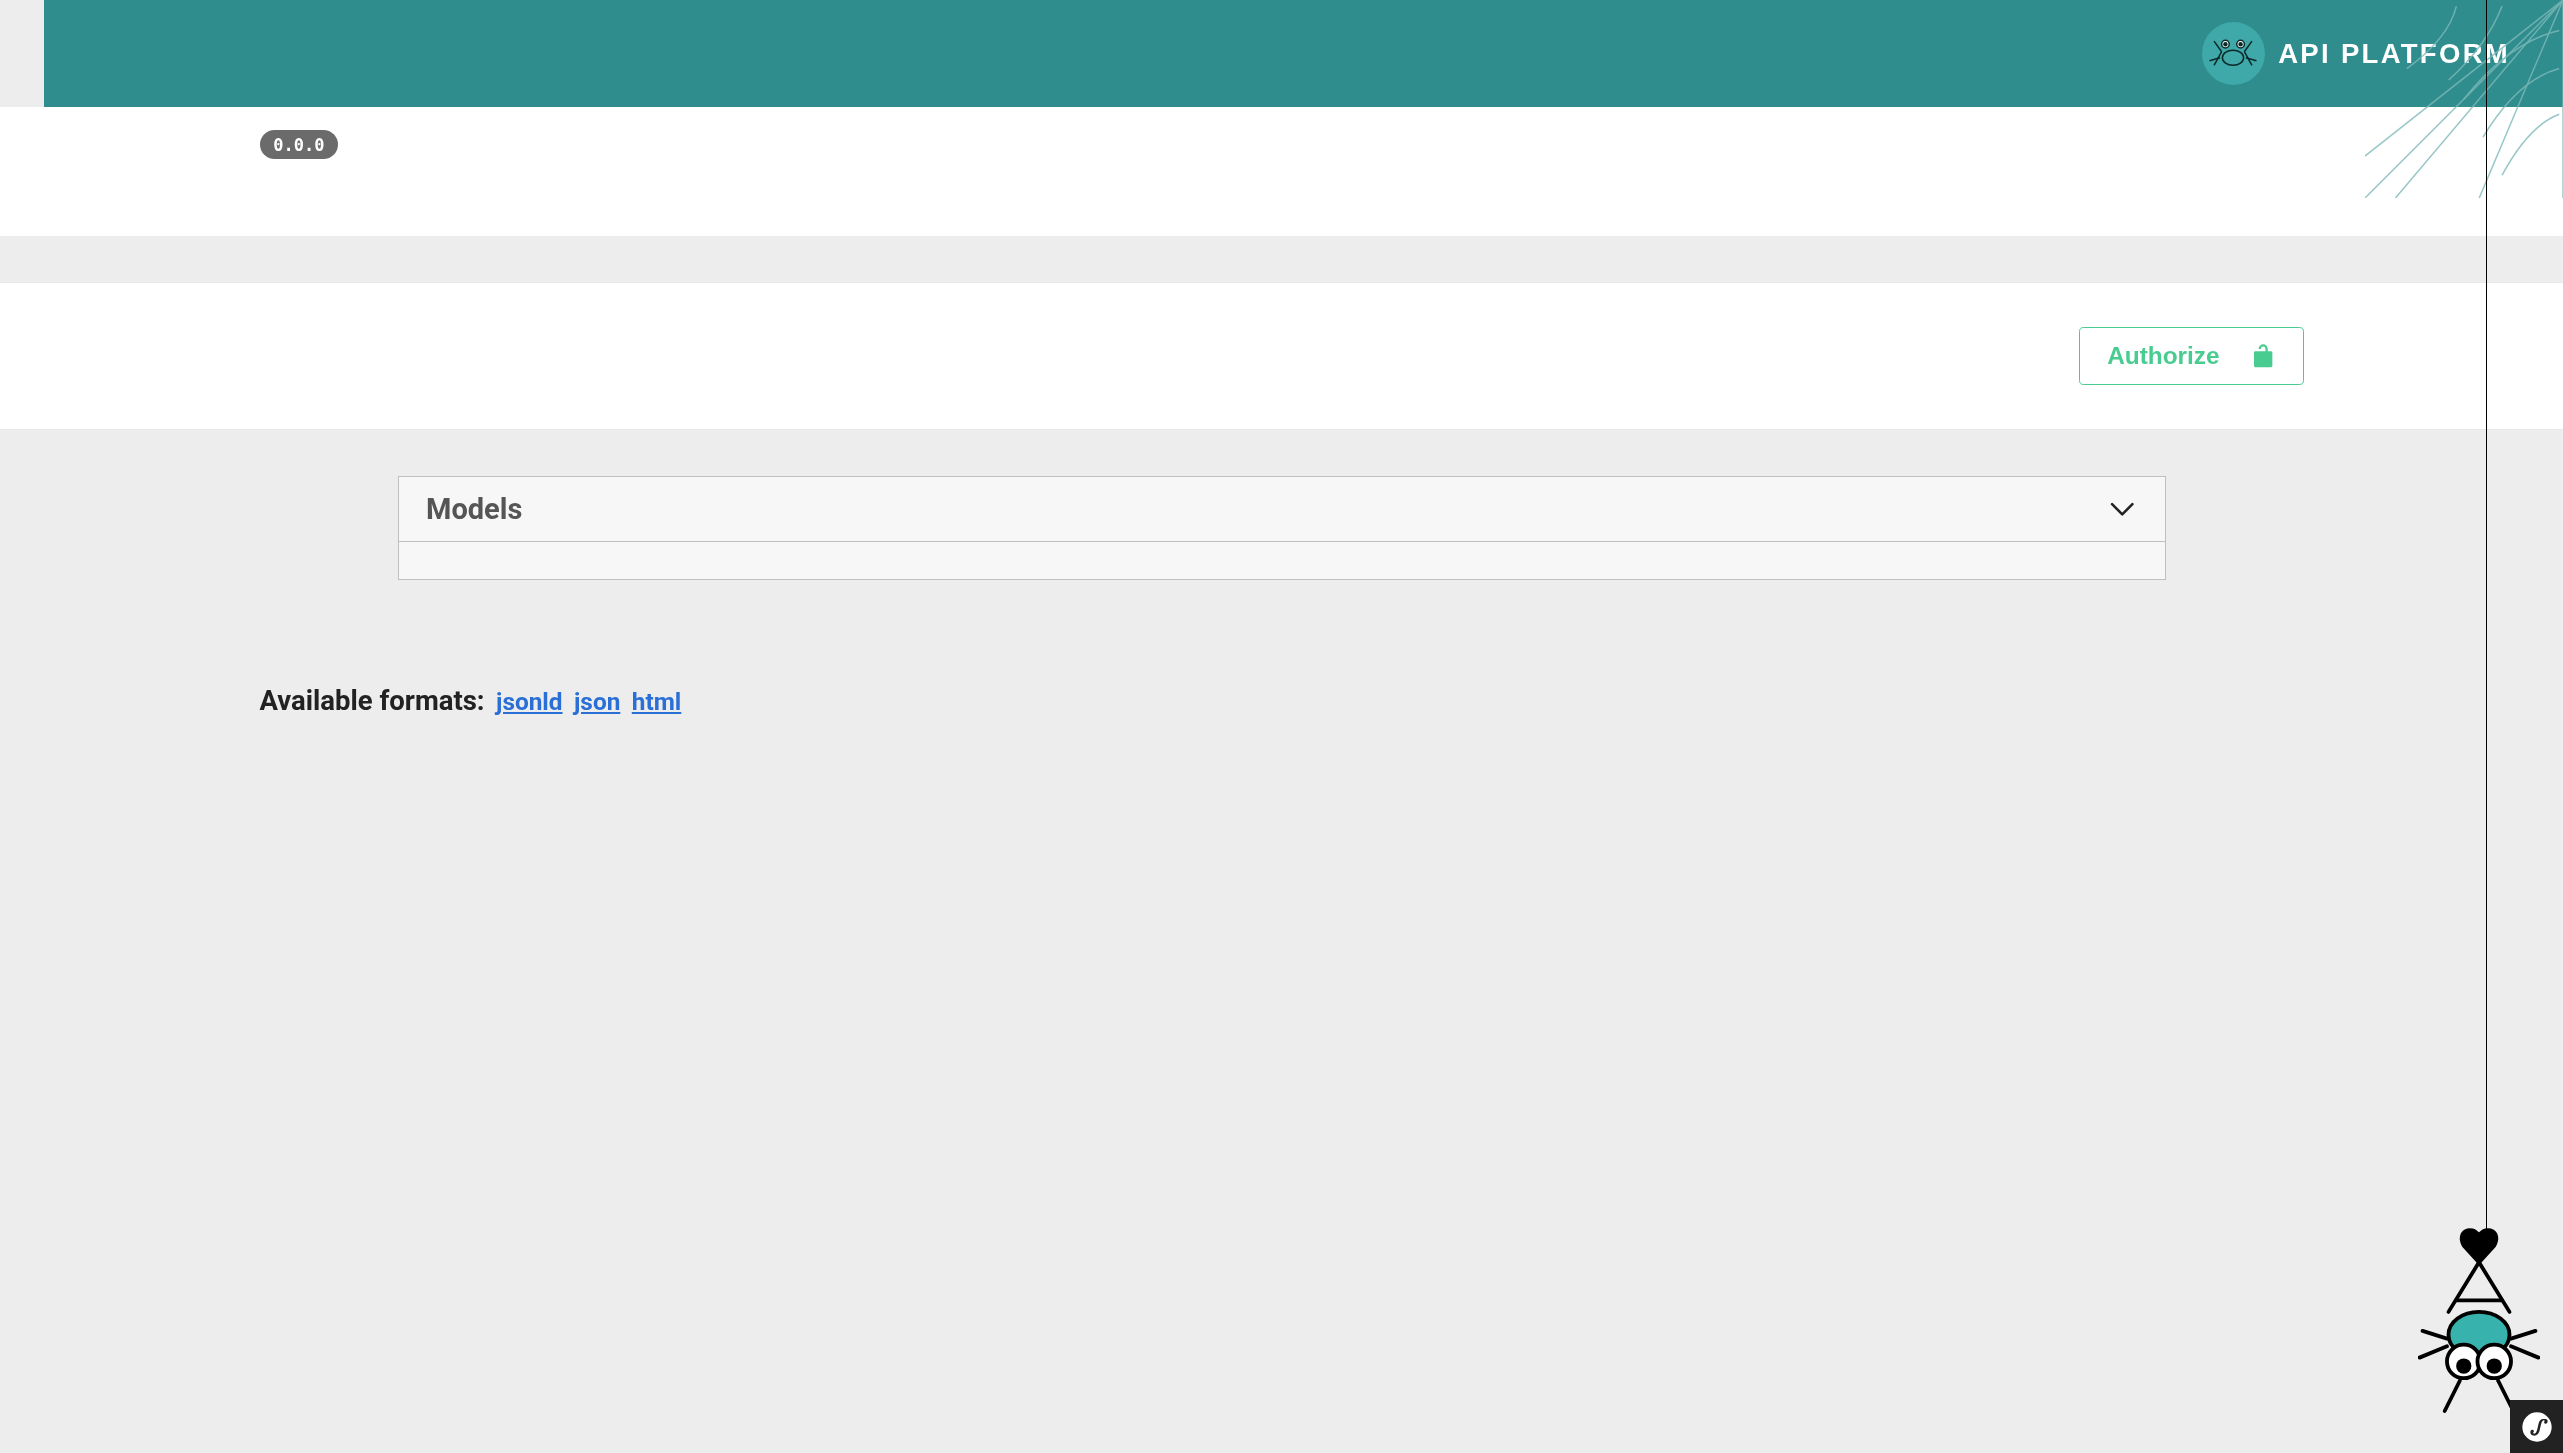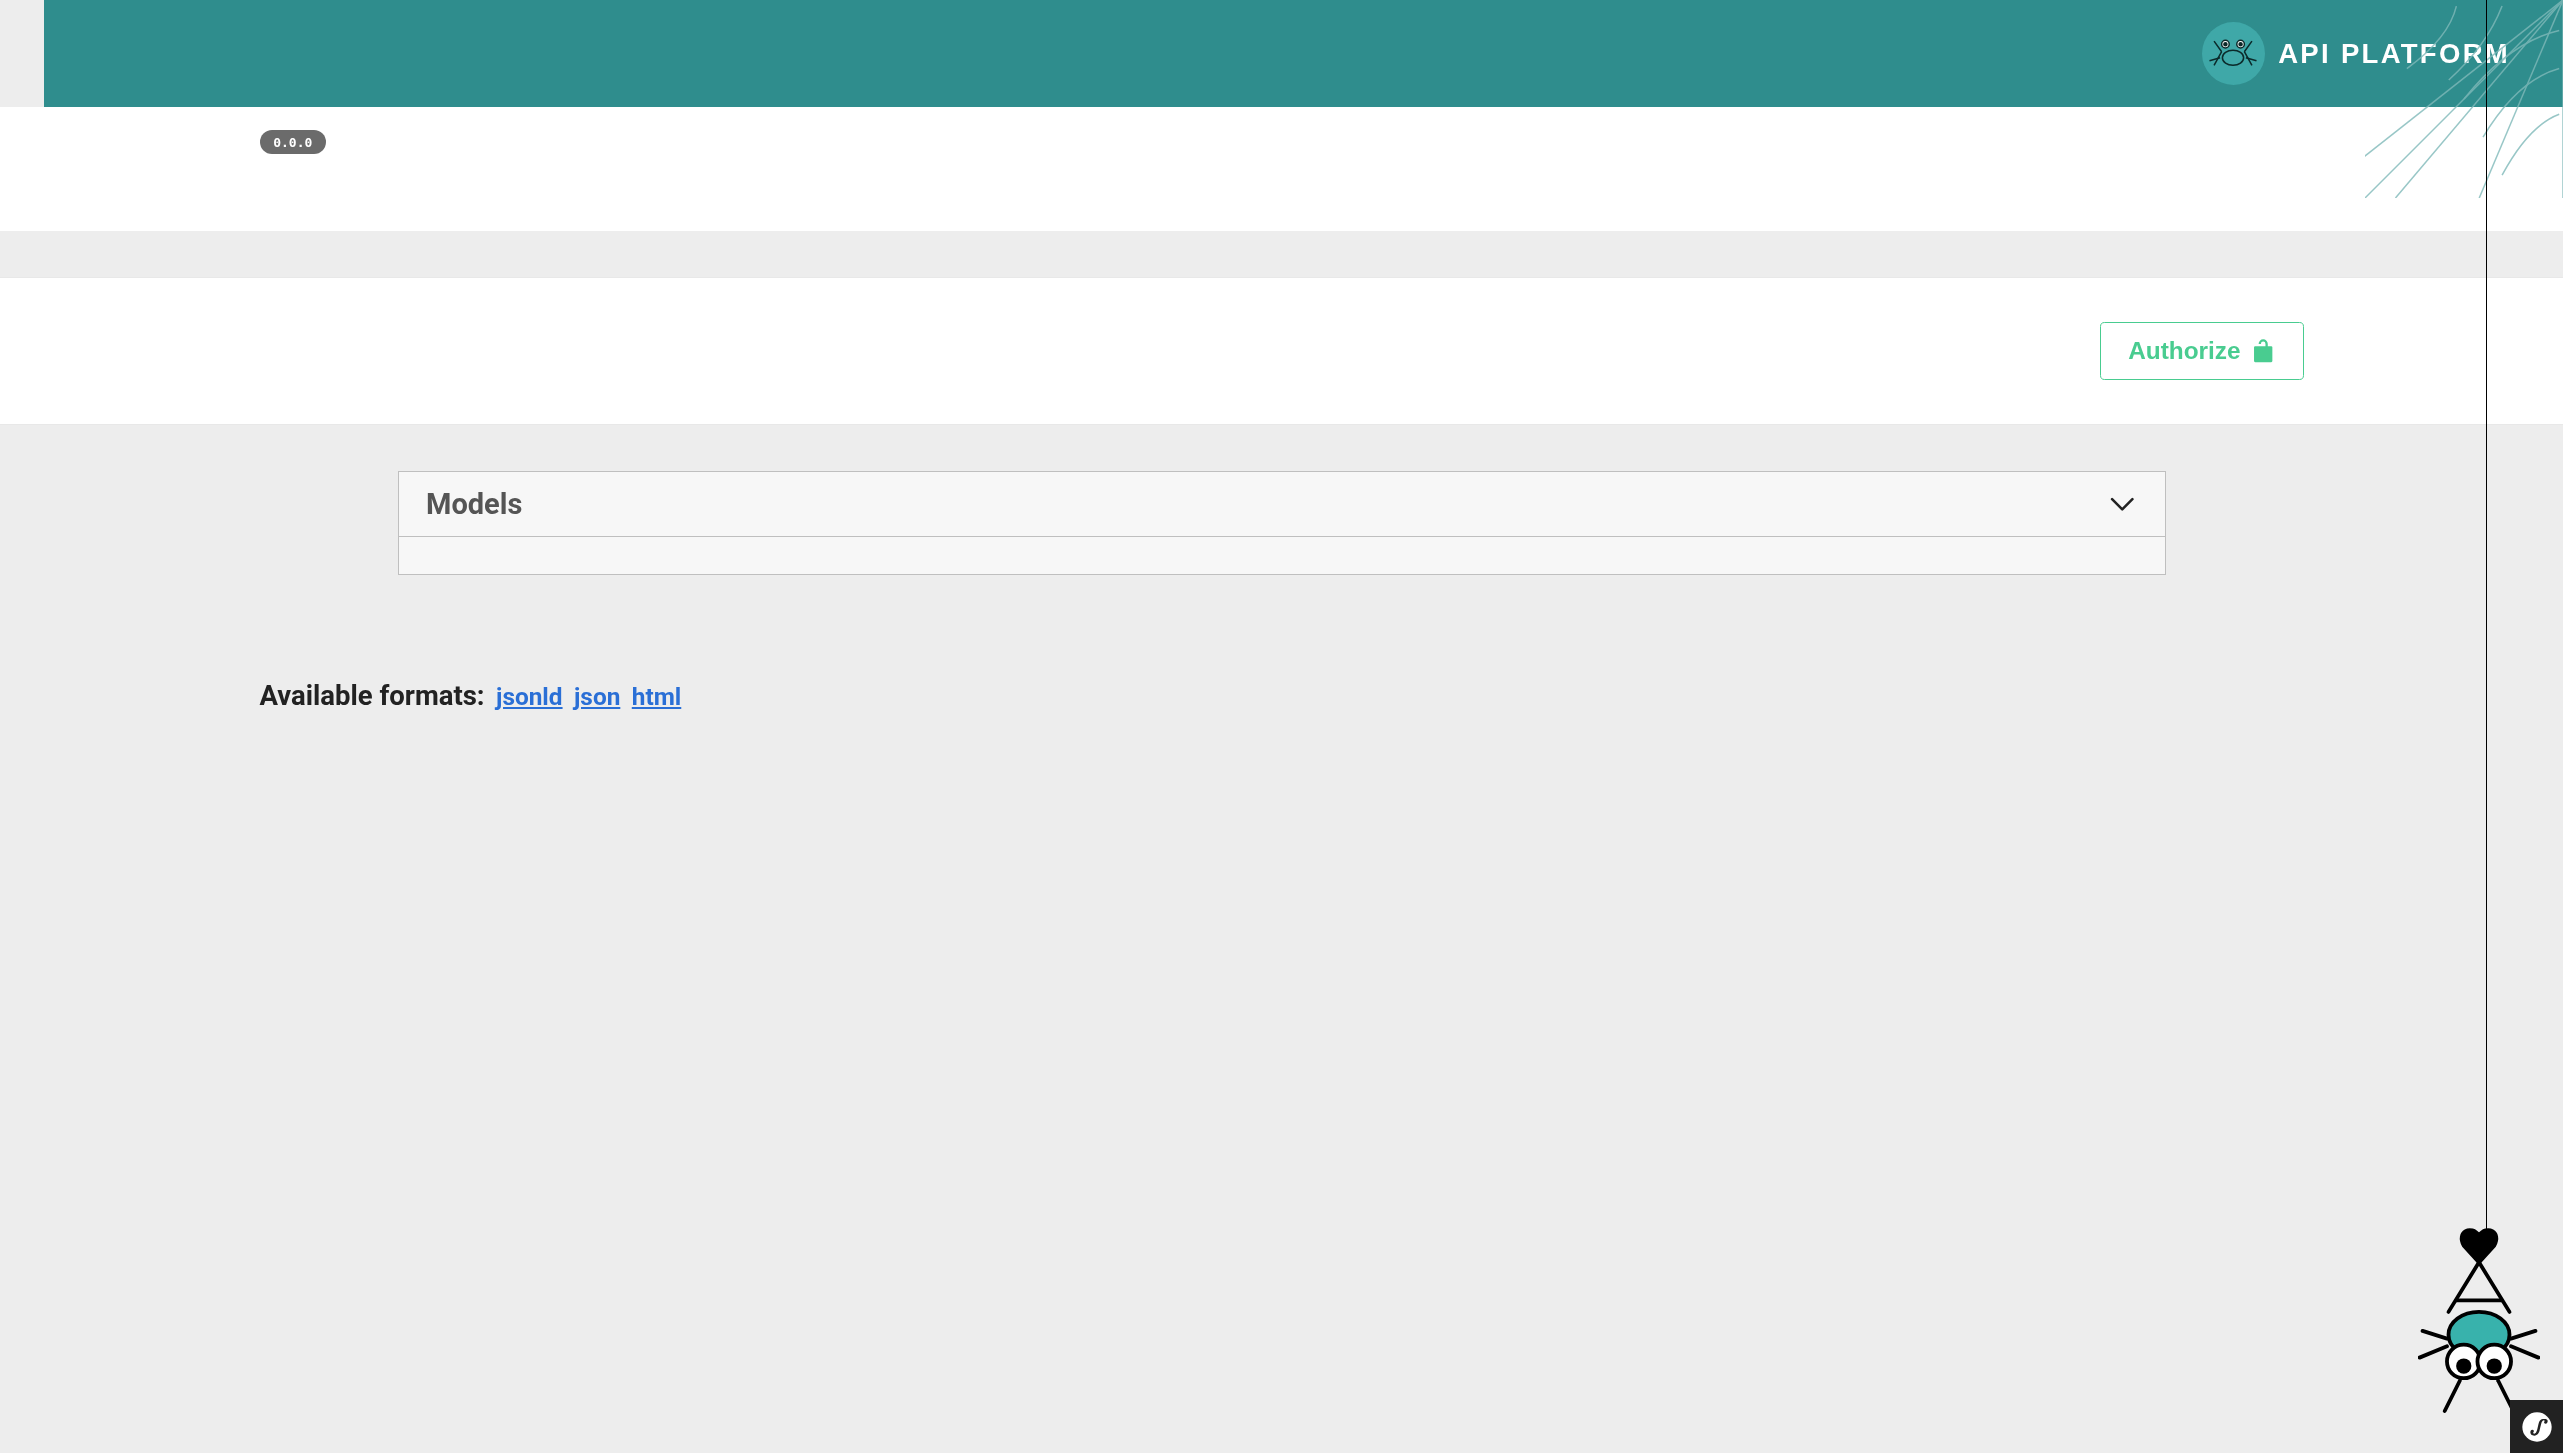--- a/index.html
+++ b/index.html
@@ -52,21 +52,21 @@
     .info-inner {
       width: 2044px;
       max-width: 95%;
       margin: 0 auto;
     }
     .version-badge {
       display: inline-block;
       background: #6b6b6b;
       color: #fff;
       font-family: Menlo, Consolas, monospace;
-      font-size: 13px;
+      font-size: 17px;
       font-weight: 700;
       padding: 4.6px 13.7px;
       border-radius: 23px;
       margin-bottom: 37px;
     }
     .base-url {
       font-family: Menlo, Consolas, monospace;
       font-size: 20px;
       color: #3b3b3b;
       font-weight: 600;
@@ -92,21 +92,21 @@
     .authorize-btn {
       border: 1.5px solid #49cc90;
       background: #fff;
       color: #49cc90;
       font-size: 24.4px;
       font-weight: 700;
       padding: 13.7px 27.5px;
       border-radius: 4.6px;
       display: flex;
       align-items: center;
-      gap: 10px;
+      gap: 31px;
       cursor: pointer;
     }
     .authorize-btn svg { width: 24.4px; height: 27.5px; }
 
     
     .models-wrap {
       width: 1768px;
       max-width: 95%;
       margin: 46px auto 14px auto;
     }

